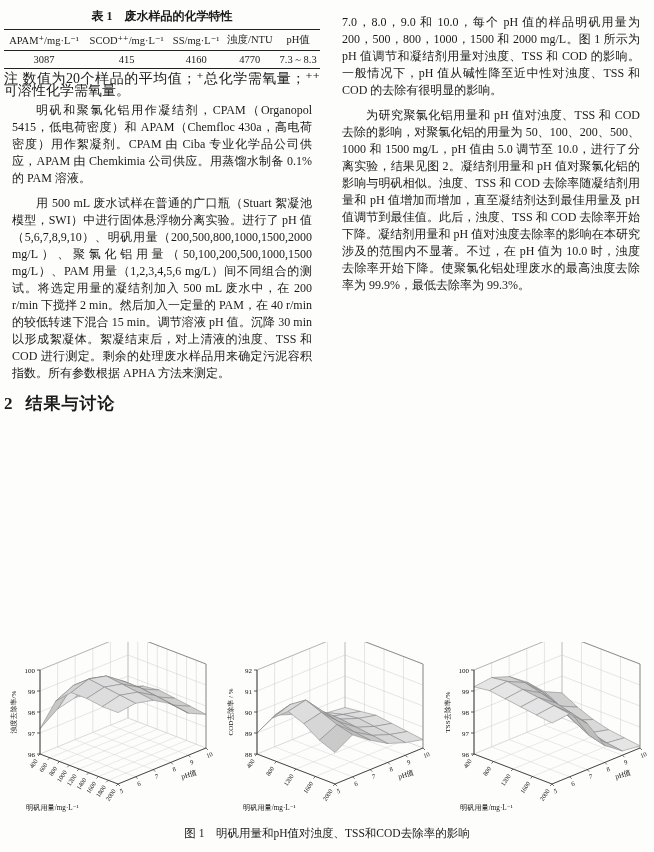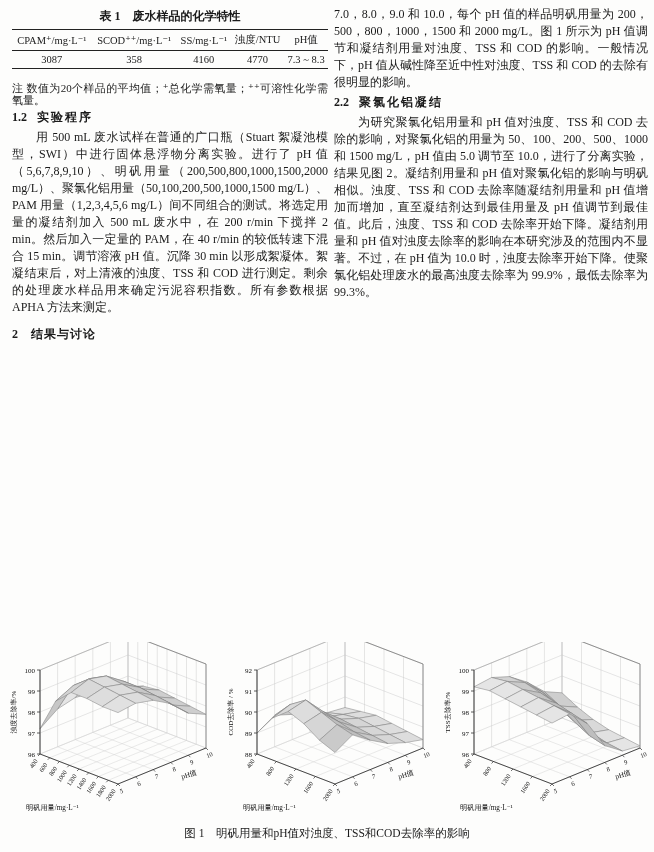--- a/index.html
+++ b/index.html
@@ -1,71 +1,70 @@
 <!DOCTYPE html>
 <html><head>
 <meta charset="utf-8">
 <style>
   html,body{margin:0;padding:0;}
   body{width:654px;height:852px;background:#fdfdfc;position:relative;
        font-family:"Liberation Serif","DejaVu Serif",serif;color:#1a1a1a;}
   .col{position:absolute;top:6px;overflow:hidden;}
-  #col-left{left:12px;width:316px;height:634px;}
+  #col-left{left:4px;width:316px;height:634px;}
   #col-right{left:334px;width:314px;height:636px;}
-  p{margin:0;font-size:12px;line-height:17px;text-align:justify;text-justify:inter-ideograph;}
+  p{margin:8px;font-size:12px;line-height:17px;text-align:justify;text-justify:inter-ideograph;}
   p.indent{text-indent:2em;}
   .tbl-caption{text-align:center;font-weight:bold;font-size:12px;margin:2px 0 4px 0;}
   table{width:100%;border-collapse:collapse;border-top:1.6px solid #222;border-bottom:1.6px solid #222;margin:0;}
   thead tr{border-bottom:0.8px solid #222;}
   th,td{font-size:10.5px;text-align:center;padding:3px 1px;font-weight:normal;}
-  .tbl-note{font-size:11px;line-height:12px;margin-top:13px;text-align:justify;}
-  h3.sec{font-size:12px;font-weight:bold;margin:10px 0 8px 0;letter-spacing:1px;}
+  .tbl-note{font-size:14px;line-height:12px;margin-top:4px;text-align:justify;}
+  h3.sec{font-size:17px;font-weight:bold;margin:10px 0 8px 0;letter-spacing:1px;}
   h4.subsec{font-size:12px;font-weight:bold;margin:3px 0;letter-spacing:2px;}
   h4 .num{margin-right:10px;letter-spacing:0;}
   .figure-row{position:absolute;top:642px;left:4px;display:flex;gap:4px;}
   .chart{width:213px;height:178px;}
   .fig-caption{position:absolute;top:826px;left:0;width:654px;text-align:center;font-size:11.5px;}
   svg text{font-family:"Liberation Serif","DejaVu Serif",serif;fill:#111;}
 </style>
 </head>
 <body>
 
 <div class="col" id="col-left">
   <div class="tbl-caption">表 1　废水样品的化学特性</div>
   <table>
     <thead>
       <tr>
-        <th>CPAM⁺/mg·L⁻¹</th>
+        <th>APAM⁺/mg·L⁻¹</th>
         <th>SCOD⁺⁺/mg·L⁻¹</th>
         <th>SS/mg·L⁻¹</th>
         <th>浊度/NTU</th>
         <th>pH值</th>
       </tr>
     </thead>
     <tbody>
       <tr>
         <td>3087</td>
-        <td>358</td>
+        <td>415</td>
         <td>4160</td>
         <td>4770</td>
         <td>7.3 ~ 8.3</td>
       </tr>
     </tbody>
   </table>
   <div class="tbl-note">注 数值为20个样品的平均值；⁺总化学需氧量；⁺⁺可溶性化学需氧量。</div>
 
-  <h4 class="subsec"><span class="num">1.2</span><span>实验程序</span></h4>
+  <p class="indent" style="margin-top:5px;">明矾和聚氯化铝用作凝结剂，CPAM（Organopol 5415，低电荷密度）和 APAM（Chemfloc 430a，高电荷密度）用作絮凝剂。CPAM 由 Ciba 专业化学品公司供应，APAM 由 Chemkimia 公司供应。用蒸馏水制备 0.1% 的 PAM 溶液。</p>
   <p class="indent">用 500 mL 废水试样在普通的广口瓶（Stuart 絮凝池模型，SWI）中进行固体悬浮物分离实验。进行了 pH 值（5,6,7,8,9,10）、明矾用量（200,500,800,1000,1500,2000 mg/L）、聚氯化铝用量（50,100,200,500,1000,1500 mg/L）、PAM 用量（1,2,3,4,5,6 mg/L）间不同组合的测试。将选定用量的凝结剂加入 500 mL 废水中，在 200 r/min 下搅拌 2 min。然后加入一定量的 PAM，在 40 r/min 的较低转速下混合 15 min。调节溶液 pH 值。沉降 30 min 以形成絮凝体。絮凝结束后，对上清液的浊度、TSS 和 COD 进行测定。剩余的处理废水样品用来确定污泥容积指数。所有参数根据 APHA 方法来测定。</p>
 
   <h3 class="sec"><span class="num" style="margin-right:12px;">2</span><span>结果与讨论</span></h3>
 </div>
 
 <div class="col" id="col-right">
   <p>7.0，8.0，9.0 和 10.0，每个 pH 值的样品明矾用量为 200，500，800，1000，1500 和 2000 mg/L。图 1 所示为 pH 值调节和凝结剂用量对浊度、TSS 和 COD 的影响。一般情况下，pH 值从碱性降至近中性对浊度、TSS 和 COD 的去除有很明显的影响。</p>
-  <h4 class="subsec"><span class="num">2.2</span><span>聚氯化铝凝结</span></h4>
   <p class="indent">为研究聚氯化铝用量和 pH 值对浊度、TSS 和 COD 去除的影响，对聚氯化铝的用量为 50、100、200、500、1000 和 1500 mg/L，pH 值由 5.0 调节至 10.0，进行了分离实验，结果见图 2。凝结剂用量和 pH 值对聚氯化铝的影响与明矾相似。浊度、TSS 和 COD 去除率随凝结剂用量和 pH 值增加而增加，直至凝结剂达到最佳用量及 pH 值调节到最佳值。此后，浊度、TSS 和 COD 去除率开始下降。凝结剂用量和 pH 值对浊度去除率的影响在本研究涉及的范围内不显著。不过，在 pH 值为 10.0 时，浊度去除率开始下降。使聚氯化铝处理废水的最高浊度去除率为 99.9%，最低去除率为 99.3%。</p>
 </div>
 
 <div class="figure-row">
   <div class="chart"><svg viewBox="0 0 213 178" width="213" height="178">
         <line x1="36" y1="112" x2="124" y2="76" stroke="#cccccc" stroke-width="0.5"></line>
         <line x1="124" y1="76" x2="202" y2="106" stroke="#cccccc" stroke-width="0.5"></line>
         <line x1="36" y1="91" x2="124" y2="55" stroke="#cccccc" stroke-width="0.5"></line>
         <line x1="124" y1="55" x2="202" y2="85" stroke="#cccccc" stroke-width="0.5"></line>
         <line x1="36" y1="70" x2="124" y2="34" stroke="#cccccc" stroke-width="0.5"></line>

